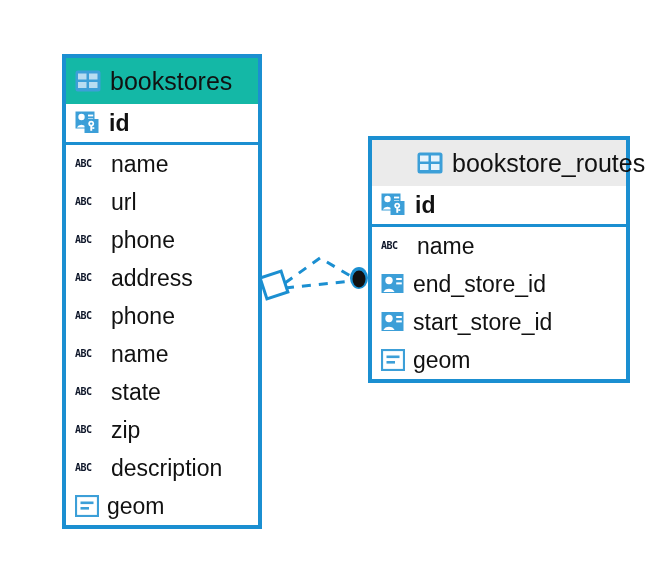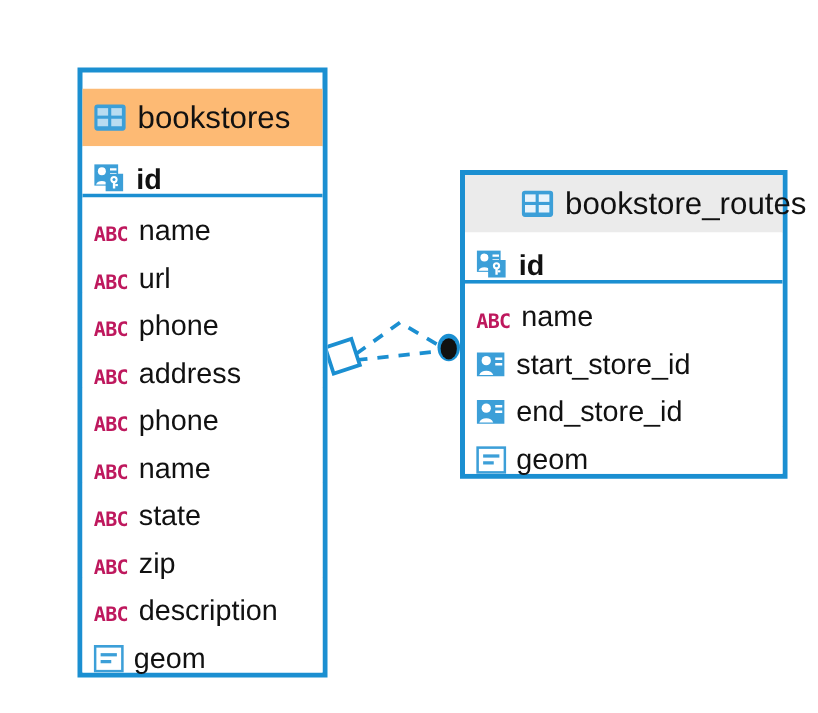--- a/index.html
+++ b/index.html
@@ -29,37 +29,37 @@
   }
 
   .entity-header {
     display: flex;
     align-items: center;
     box-sizing: border-box;
     height: 46px;
     padding: 0 8px 0 9px;
     gap: 9px;
   }
-  .entity-header.orange { background: #fdba74; margin-top: 13px; }
+  .entity-header.orange { background: #14b8a6; }
   .entity-header.gray   { background: #ebebeb; padding-left: 45px; }
 
   .entity-title {
     font-size: 25px;
     color: #111111;
     line-height: 1;
     white-space: nowrap;
   }
 
   .entity-rows {
     display: block;
   }
 
   .row {
     display: flex;
-    align-items: flex-end;
+    align-items: center;
     box-sizing: border-box;
     height: 38px;
     padding: 0 4px 0 9px;
     gap: 8px;
     background: #ffffff;
   }
   .row.pk {
     border-bottom: 3px solid #1b8fd1;
     height: 41px;
   }
@@ -75,23 +75,23 @@
   .icon {
     flex: 0 0 auto;
     display: block;
   }
   .icon svg { display: block; }
 
   
   .abc-icon {
     flex: 0 0 auto;
     font-family: "DejaVu Sans Mono", monospace;
-    font-size: 16px;
+    font-size: 10px;
     font-weight: bold;
-    color: #be185d;
+    color: #0f172a;
     letter-spacing: -0.5px;
     line-height: 1;
     width: 28px;
     text-align: left;
   }
 
   
   .connector {
     position: absolute;
     left: 0;
@@ -240,33 +240,33 @@
         <div class="row">
           <span class="icon">
             <svg width="24" height="22" viewBox="0 0 24 22">
               <rect x="0.5" y="1" width="22" height="19" fill="#3c9fd8"></rect>
               <circle cx="8" cy="7.5" r="3.7" fill="#ffffff"></circle>
               <path d="M2.4 19 A6 5.2 0 0 1 13.6 19 Z" fill="#ffffff"></path>
               <rect x="15.2" y="5" width="5.6" height="2" fill="#ffffff"></rect>
               <rect x="15.2" y="9.4" width="5.6" height="2" fill="#ffffff"></rect>
             </svg>
           </span>
-          <span class="row-label">start_store_id</span>
+          <span class="row-label">end_store_id</span>
         </div>
         <div class="row">
           <span class="icon">
             <svg width="24" height="22" viewBox="0 0 24 22">
               <rect x="0.5" y="1" width="22" height="19" fill="#3c9fd8"></rect>
               <circle cx="8" cy="7.5" r="3.7" fill="#ffffff"></circle>
               <path d="M2.4 19 A6 5.2 0 0 1 13.6 19 Z" fill="#ffffff"></path>
               <rect x="15.2" y="5" width="5.6" height="2" fill="#ffffff"></rect>
               <rect x="15.2" y="9.4" width="5.6" height="2" fill="#ffffff"></rect>
             </svg>
           </span>
-          <span class="row-label">end_store_id</span>
+          <span class="row-label">start_store_id</span>
         </div>
         <div class="row">
           <span class="icon">
             <svg width="24" height="22" viewBox="0 0 24 22">
               <rect x="1" y="1" width="22" height="20" fill="#ffffff" stroke="#3c9fd8" stroke-width="2.2"></rect>
               <rect x="5.5" y="6.5" width="13" height="2.6" fill="#3c9fd8"></rect>
               <rect x="5.5" y="12" width="8.5" height="2.6" fill="#3c9fd8"></rect>
             </svg>
           </span>
           <span class="row-label">geom</span>

